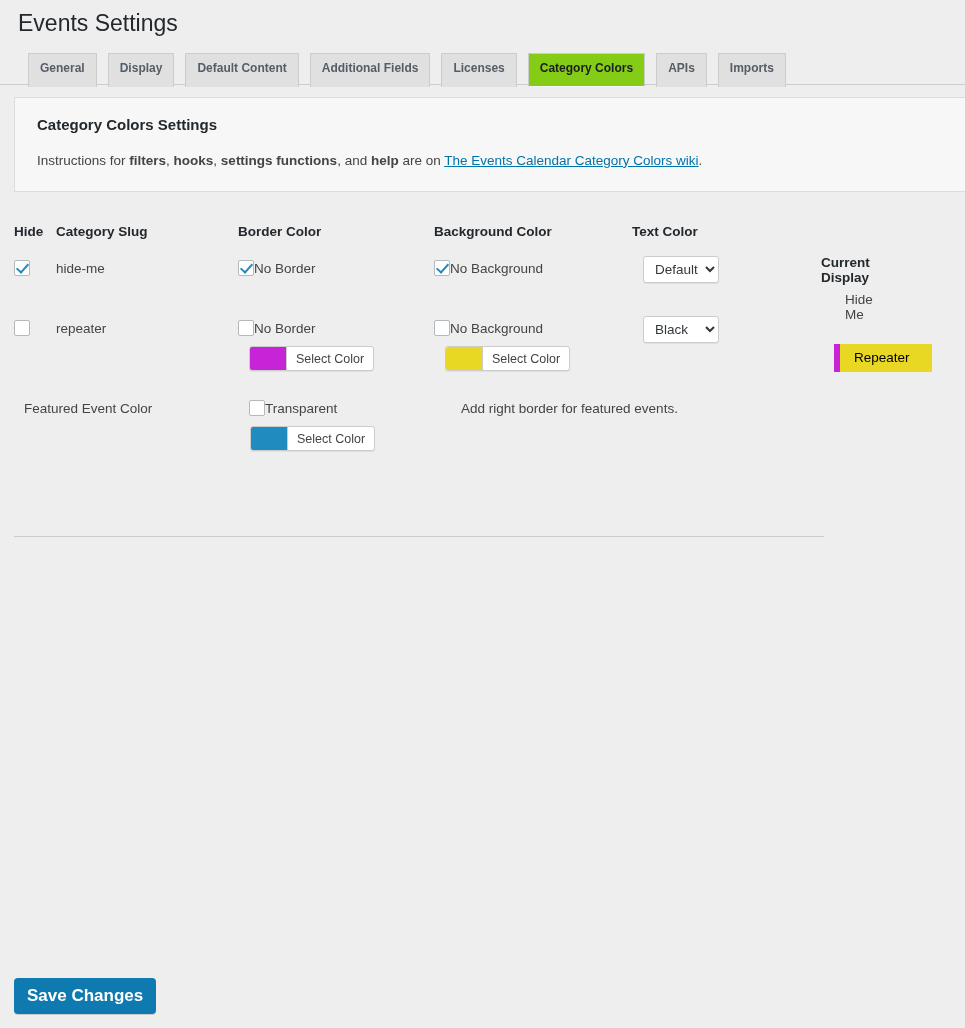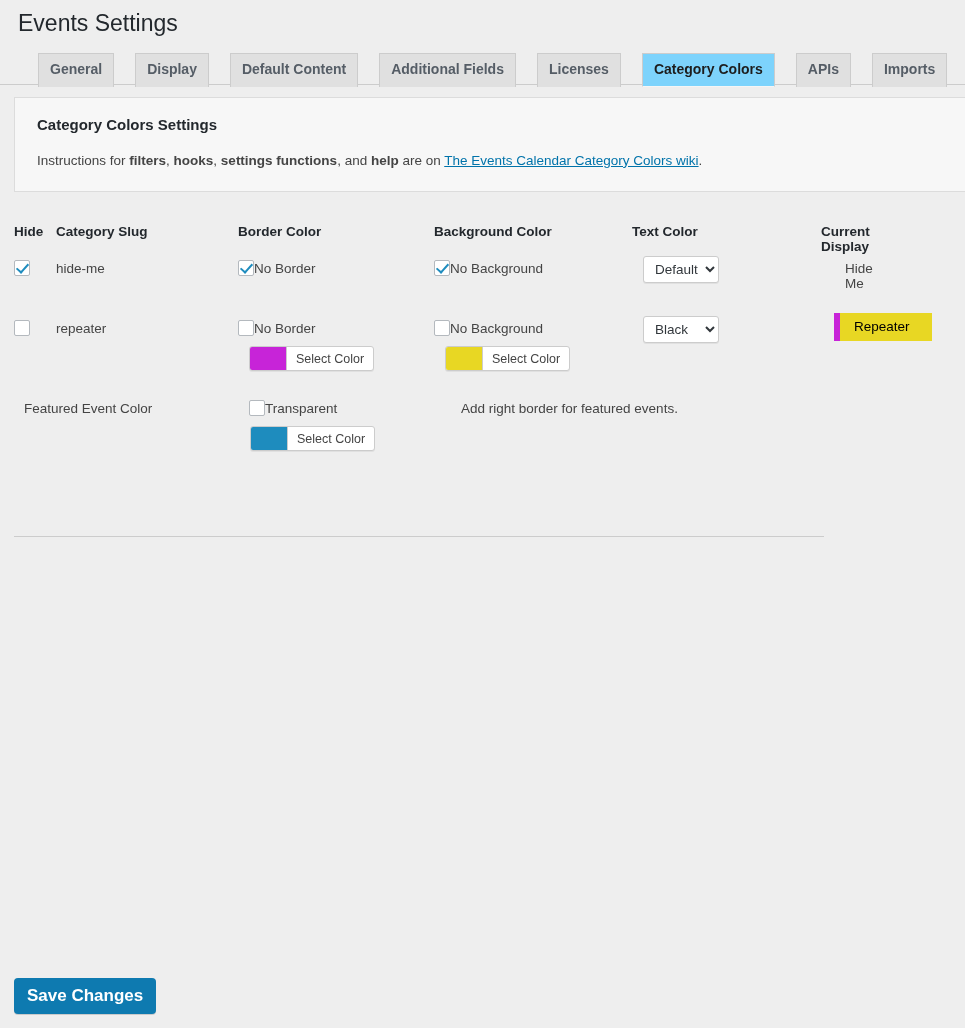--- a/index.html
+++ b/index.html
@@ -34,36 +34,36 @@
     padding-left: 20px;
     border-bottom: 1px solid #ccc;
     height: 33px;
     box-sizing: border-box;
     white-space: nowrap;
   }
   .nav-tab {
     display: inline-block;
     position: relative;
     top: 1px;
-    margin: 0 3px -1px 18px;
+    margin: 0 3px -1px 8px;
     padding: 7px 11px 8px 11px;
-    font-size: 14px;
+    font-size: 12px;
     line-height: 1.2;
     font-weight: 600;
     background: #e0e0e0;
     color: #555d66;
     border: 1px solid #ccc;
     border-bottom: none;
     text-decoration: none;
     box-sizing: border-box;
     height: 34px;
     vertical-align: bottom;
   }
   .nav-tab-active {
-    background: #7dd3fc;
+    background: #84cc16;
     color: #1d1d1d;
     border-bottom: 1px solid #f5f5f5;
     font-weight: 700;
   }
 
   
   .info-box {
     margin: 12px 0 0 14px;
     background: #f7f7f7;
     border: 1px solid #dcdcdc;
@@ -103,21 +103,21 @@
     height: 26px;
     font-size: 13.5px;
     font-weight: 700;
     color: #23282d;
   }
   .col-hide   { position: absolute; left: 14px; }
   .col-slug   { position: absolute; left: 56px; }
   .col-border { position: absolute; left: 238px; }
   .col-bg     { position: absolute; left: 434px; }
   .col-text   { position: absolute; left: 632px; }
-  .col-disp   { position: absolute; left: 821px; }
+  .col-disp   { position: absolute; left: 821px; margin-top: 31px; }
 
   .cat-row {
     position: relative;
     height: 60px;
   }
 
   
   .cb {
     width: 16px;
     height: 16px;

